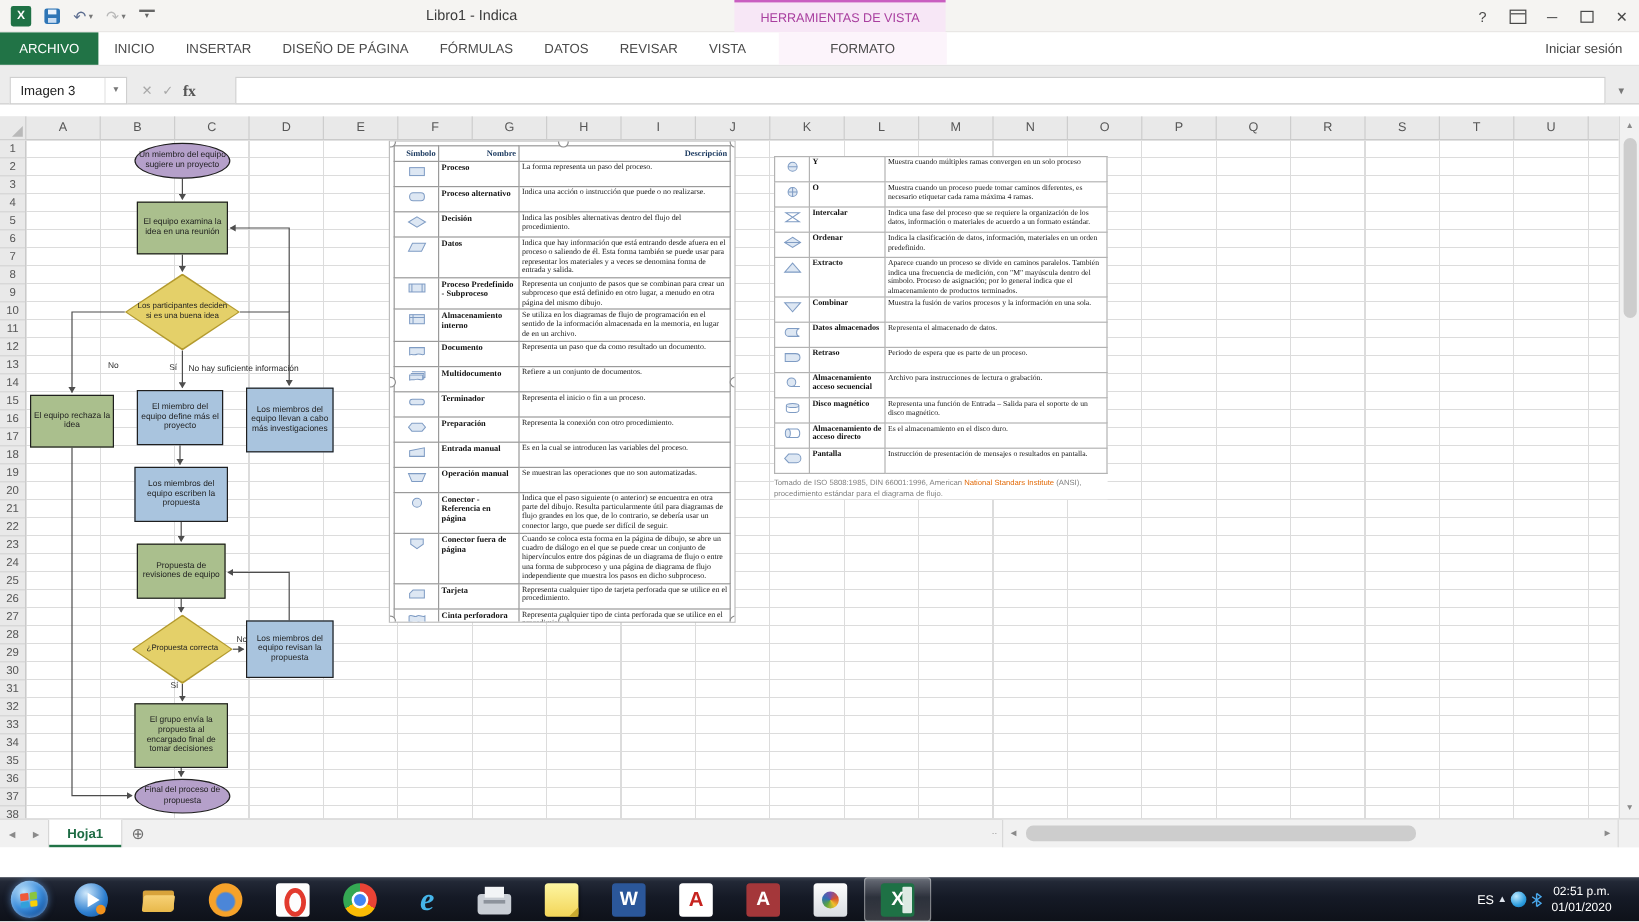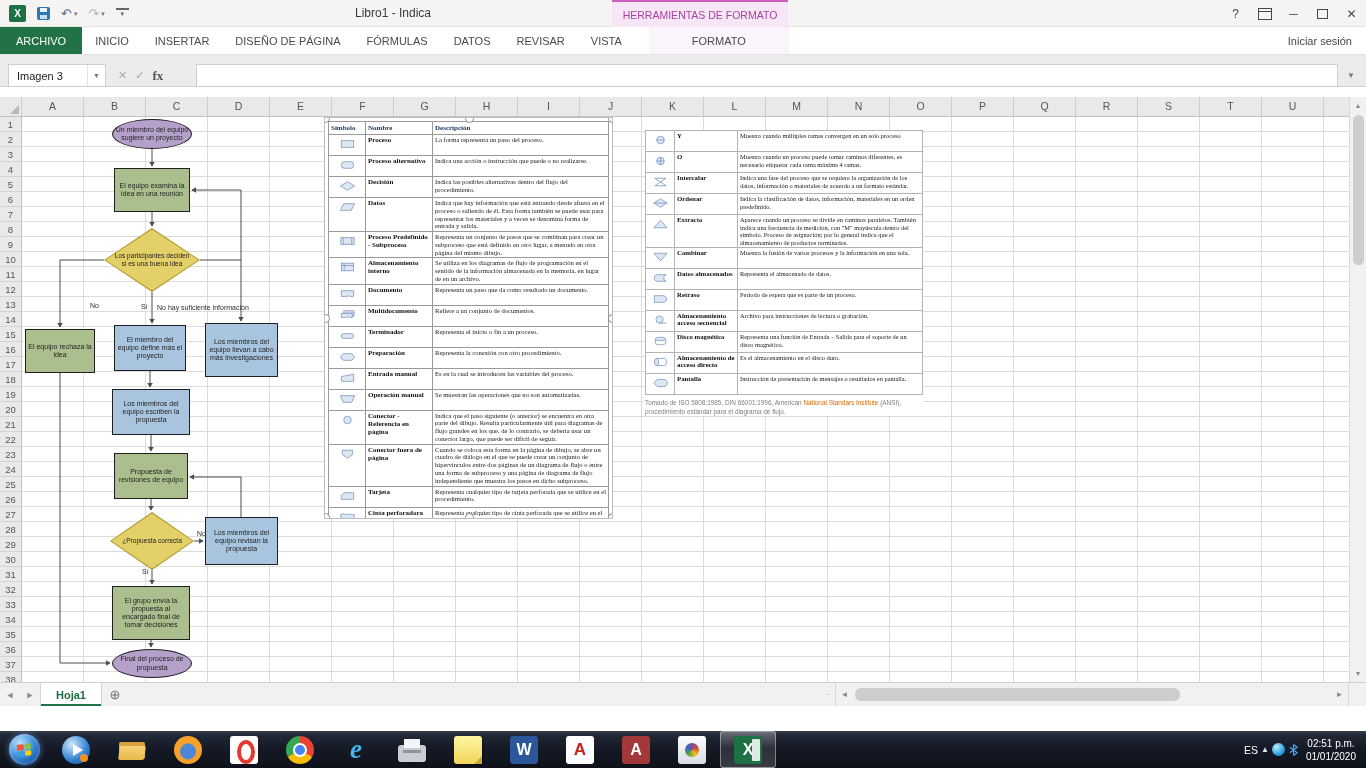--- a/index.html
+++ b/index.html
@@ -69,21 +69,21 @@
   .c-blue{background:#a9c4de;border-color:#7aa1c4;}
   .node.diamond{background:#b39a2e;clip-path:polygon(50% 0,100% 50%,50% 100%,0 50%);font-size:6.6px;padding:8px;}
   .node.diamond::before{content:"";position:absolute;inset:1.6px;background:#e4d069;clip-path:polygon(50% 0,100% 50%,50% 100%,0 50%);}
   .edge-label{position:absolute;font-size:7px;color:#2b2b2b;white-space:nowrap;z-index:2;}
 
   
   .img1{position:absolute;left:325px;top:1px;width:287px;height:400px;background:#fff;box-shadow:0 0 0 1px #bdbdbd;overflow:hidden;}
   .handle{position:absolute;width:7px;height:7px;background:#fff;border:1px solid #8c8c8c;border-radius:50%;box-sizing:content-box;z-index:4;}
   .symtbl{border-collapse:collapse;font-family:"Liberation Serif",serif;width:calc(100% - 6px);margin:3px;}
   .symtbl td,.symtbl th{border:1px solid #9a9a9a;padding:1px 2px;vertical-align:top;}
-  .tbl1 th{color:#17365d;font-size:7px;text-align:left;padding:2px;}
+  .tbl1 th{color:#17365d;font-size:7px;text-align:right;padding:2px;}
   .sym-cell{width:32px;text-align:center;vertical-align:middle;}
   .sym-name{font-weight:bold;font-size:7px;width:62px;color:#111;}
   .sym-desc{font-size:6.6px;line-height:1.18;color:#1a1a1a;}
   .sym{width:17px;height:12px;display:inline-block;}
   .sym *{fill:#dde7f3;stroke:#7f9cc4;stroke-width:0.9;}
   .sym .nf{fill:none;}
   .img2{position:absolute;left:645px;top:13px;width:278px;background:#fff;}
   .tbl2{margin:0;width:100%;}
   .tbl2 td{border-color:#b3b3b3;}
   .tbl2 .sym-desc{font-size:6.4px;}
@@ -160,21 +160,21 @@
   .ic-word::before{content:"W";color:#fff;font-weight:bold;font-size:16px;}
   .ic-acrobat{background:#fff;display:flex;align-items:center;justify-content:center;}
   .ic-acrobat::before{content:"A";color:#c6231f;font-weight:bold;font-size:17px;}
   .ic-access{background:#a4373a;display:flex;align-items:center;justify-content:center;}
   .ic-access::before{content:"A";color:#fff;font-weight:bold;font-size:16px;}
   .ic-photo-viewer{background:linear-gradient(#fdfdfd,#d9dde2);}
   .ic-photo-viewer::after{content:"";position:absolute;left:7px;top:7px;width:14px;height:14px;border-radius:50%;background:conic-gradient(#7a4ea8,#d8502e,#f0c22a,#5aa53f,#2f6fb4,#7a4ea8);}
   .ic-excel{background:#1e7145;display:flex;align-items:center;justify-content:center;}
   .ic-excel::before{content:"X";color:#fff;font-weight:bold;font-size:16px;}
   .ic-excel::after{content:"";position:absolute;right:2px;top:3px;width:8px;height:22px;background:rgba(255,255,255,.85);border-radius:1px;}
-  .tray{margin-left:auto;display:flex;align-items:center;gap:3px;padding-right:10px;color:#fff;}
+  .tray{margin-left:auto;display:flex;align-items:center;gap:3px;padding-right:23px;color:#fff;}
   .lang{font-size:10.5px;}
   .chev{font-size:8px;color:#dfe5ee;}
   .tray-blue{width:13px;height:13px;border-radius:50%;background:radial-gradient(circle at 35% 30%,#bfe9ff,#2f9fe0 60%,#0c6fb4);}
   .clock{font-size:10px;line-height:1.3;text-align:center;margin-left:4px;}
 </style>
 </head>
 <body>
 
 <div class="screen">
 
@@ -186,21 +186,21 @@
           <span>↶</span>
           <span class="caret">▾</span>
         </span>
       <span class="qbtn disabled">
           <span>↷</span>
           <span class="caret">▾</span>
         </span>
       <span class="qcustom">▾</span>
     </div>
     <div class="wtitle">Libro1 - Indica</div>
-    <div class="ctxgroup">HERRAMIENTAS DE FORMATO</div>
+    <div class="ctxgroup">HERRAMIENTAS DE VISTA</div>
     <div class="winbtns">
       <span class="wbtn">?</span>
       <span class="wbtn">
           <span class="rdo-ic"></span>
         </span>
       <span class="wbtn">─</span>
       <span class="wbtn">
           <span class="max-ic"></span>
         </span>
       <span class="wbtn">✕</span>

